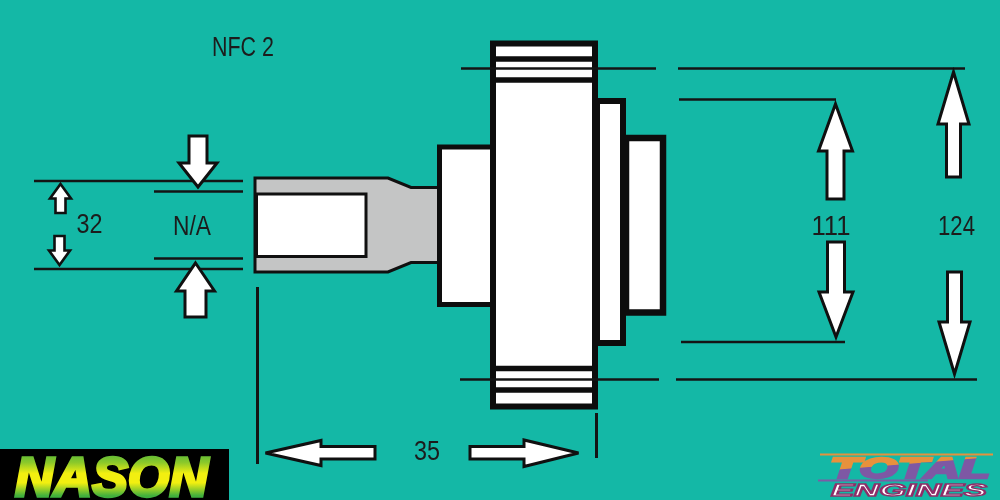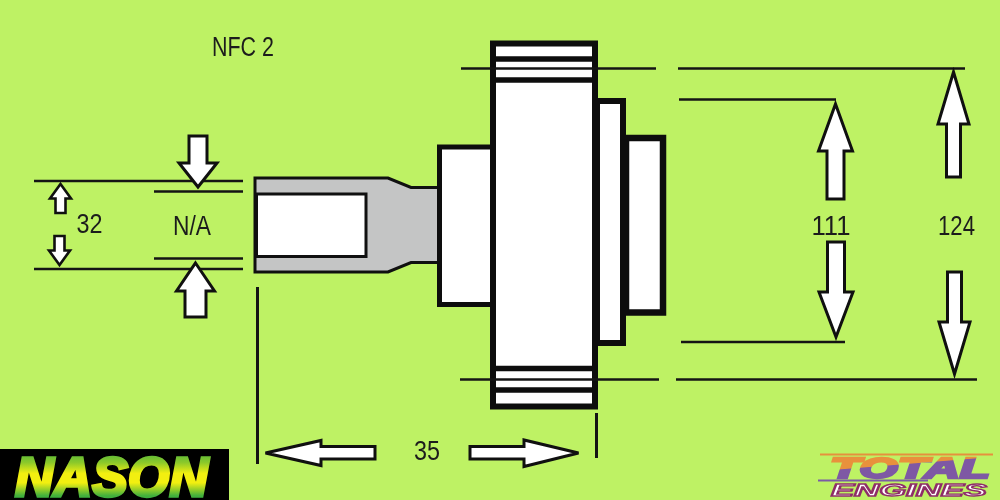--- a/index.html
+++ b/index.html
@@ -1,16 +1,16 @@
 <!DOCTYPE html>
 <html><head>
 <meta charset="utf-8">
 <style>
   html,body{margin:0;padding:0;background:#fff;}
-  #page{width:1000px;height:500px;position:relative;overflow:hidden;background:#bef264;
+  #page{width:1000px;height:500px;position:relative;overflow:hidden;background:#14b8a6;
         font-family:"Liberation Sans", sans-serif;}
   svg{display:block;}
 </style>
 </head>
 <body>
 <div id="page">
 <svg width="1000" height="500" viewBox="0 0 1000 500" xmlns="http://www.w3.org/2000/svg">
   <defs>
     <linearGradient id="nason" x1="0" y1="0" x2="0" y2="1">
       <stop offset="0" stop-color="#28a845"></stop>

